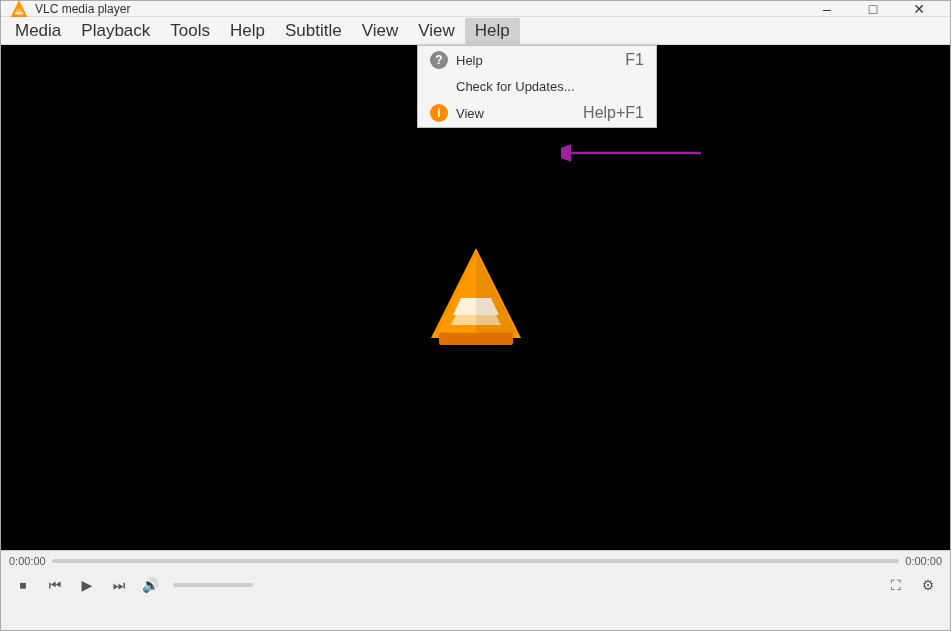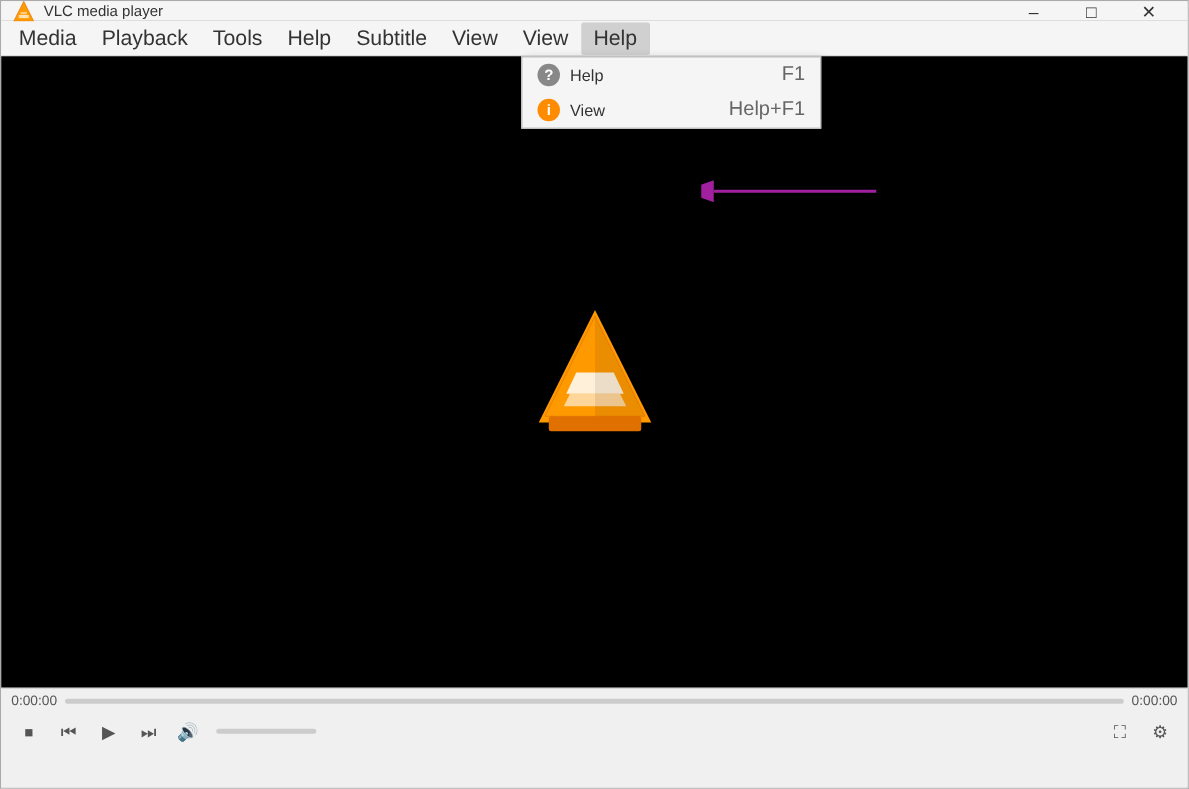--- a/index.html
+++ b/index.html
@@ -240,20 +240,25 @@
       <polygon points="55,10 95,90 55,90" fill="rgba(0,0,0,0.08)"></polygon>
     </svg>
 
     <div class="dropdown-menu">
       <div class="dropdown-item">
         <span class="dropdown-icon icon-help">?</span>
         <span class="dropdown-item-label">Help</span>
         <span class="shortcut">F1</span>
       </div>
       <div class="dropdown-item">
+        <span style="width:18px; flex-shrink:0;"></span>
+        <span class="dropdown-item-label">Check for Updates...</span>
+        <span class="shortcut"></span>
+      </div>
+      <div class="dropdown-item">
         <span class="dropdown-icon icon-info">i</span>
         <span class="dropdown-item-label">View</span>
         <span class="shortcut">Help+F1</span>
       </div>
     </div>
 
     <svg class="arrow-annotation" width="150" height="40" viewBox="0 0 150 40">
       <defs>
         <marker id="arrowhead" markerWidth="10" markerHeight="7" refX="0" refY="3.5" orient="auto">
           <polygon points="0 0, 10 3.5, 0 7" fill="#a020a0"></polygon>

